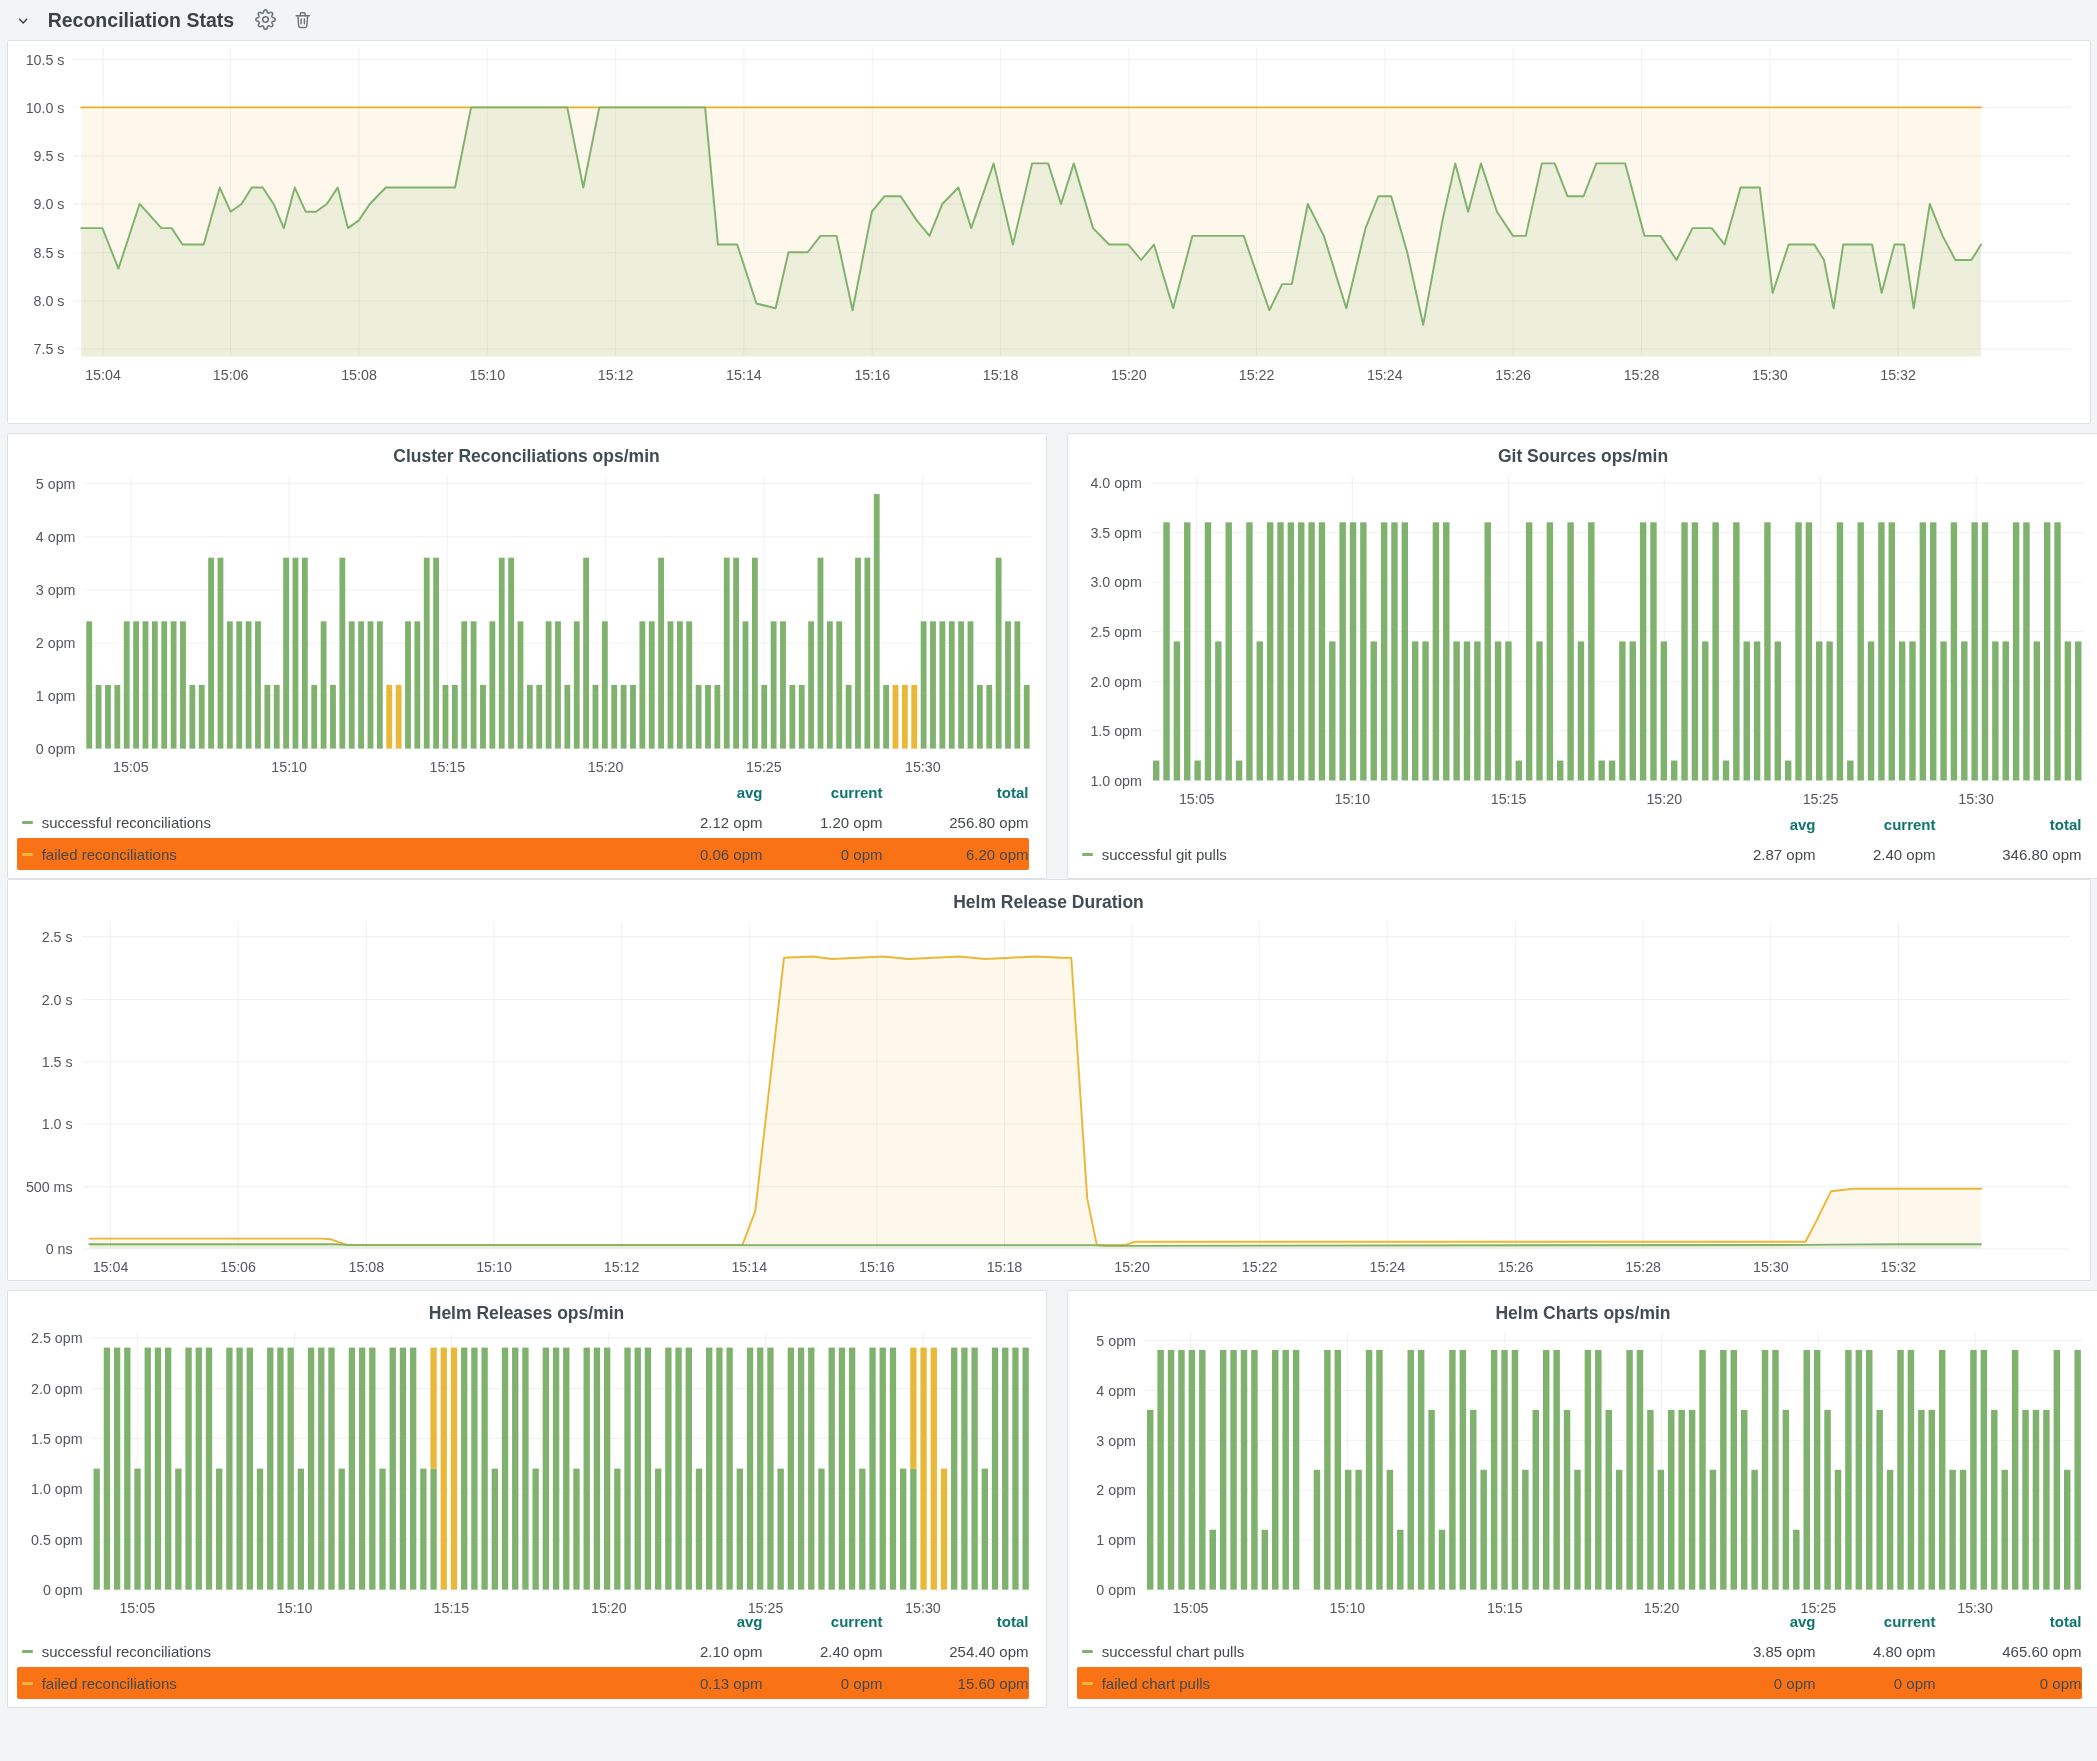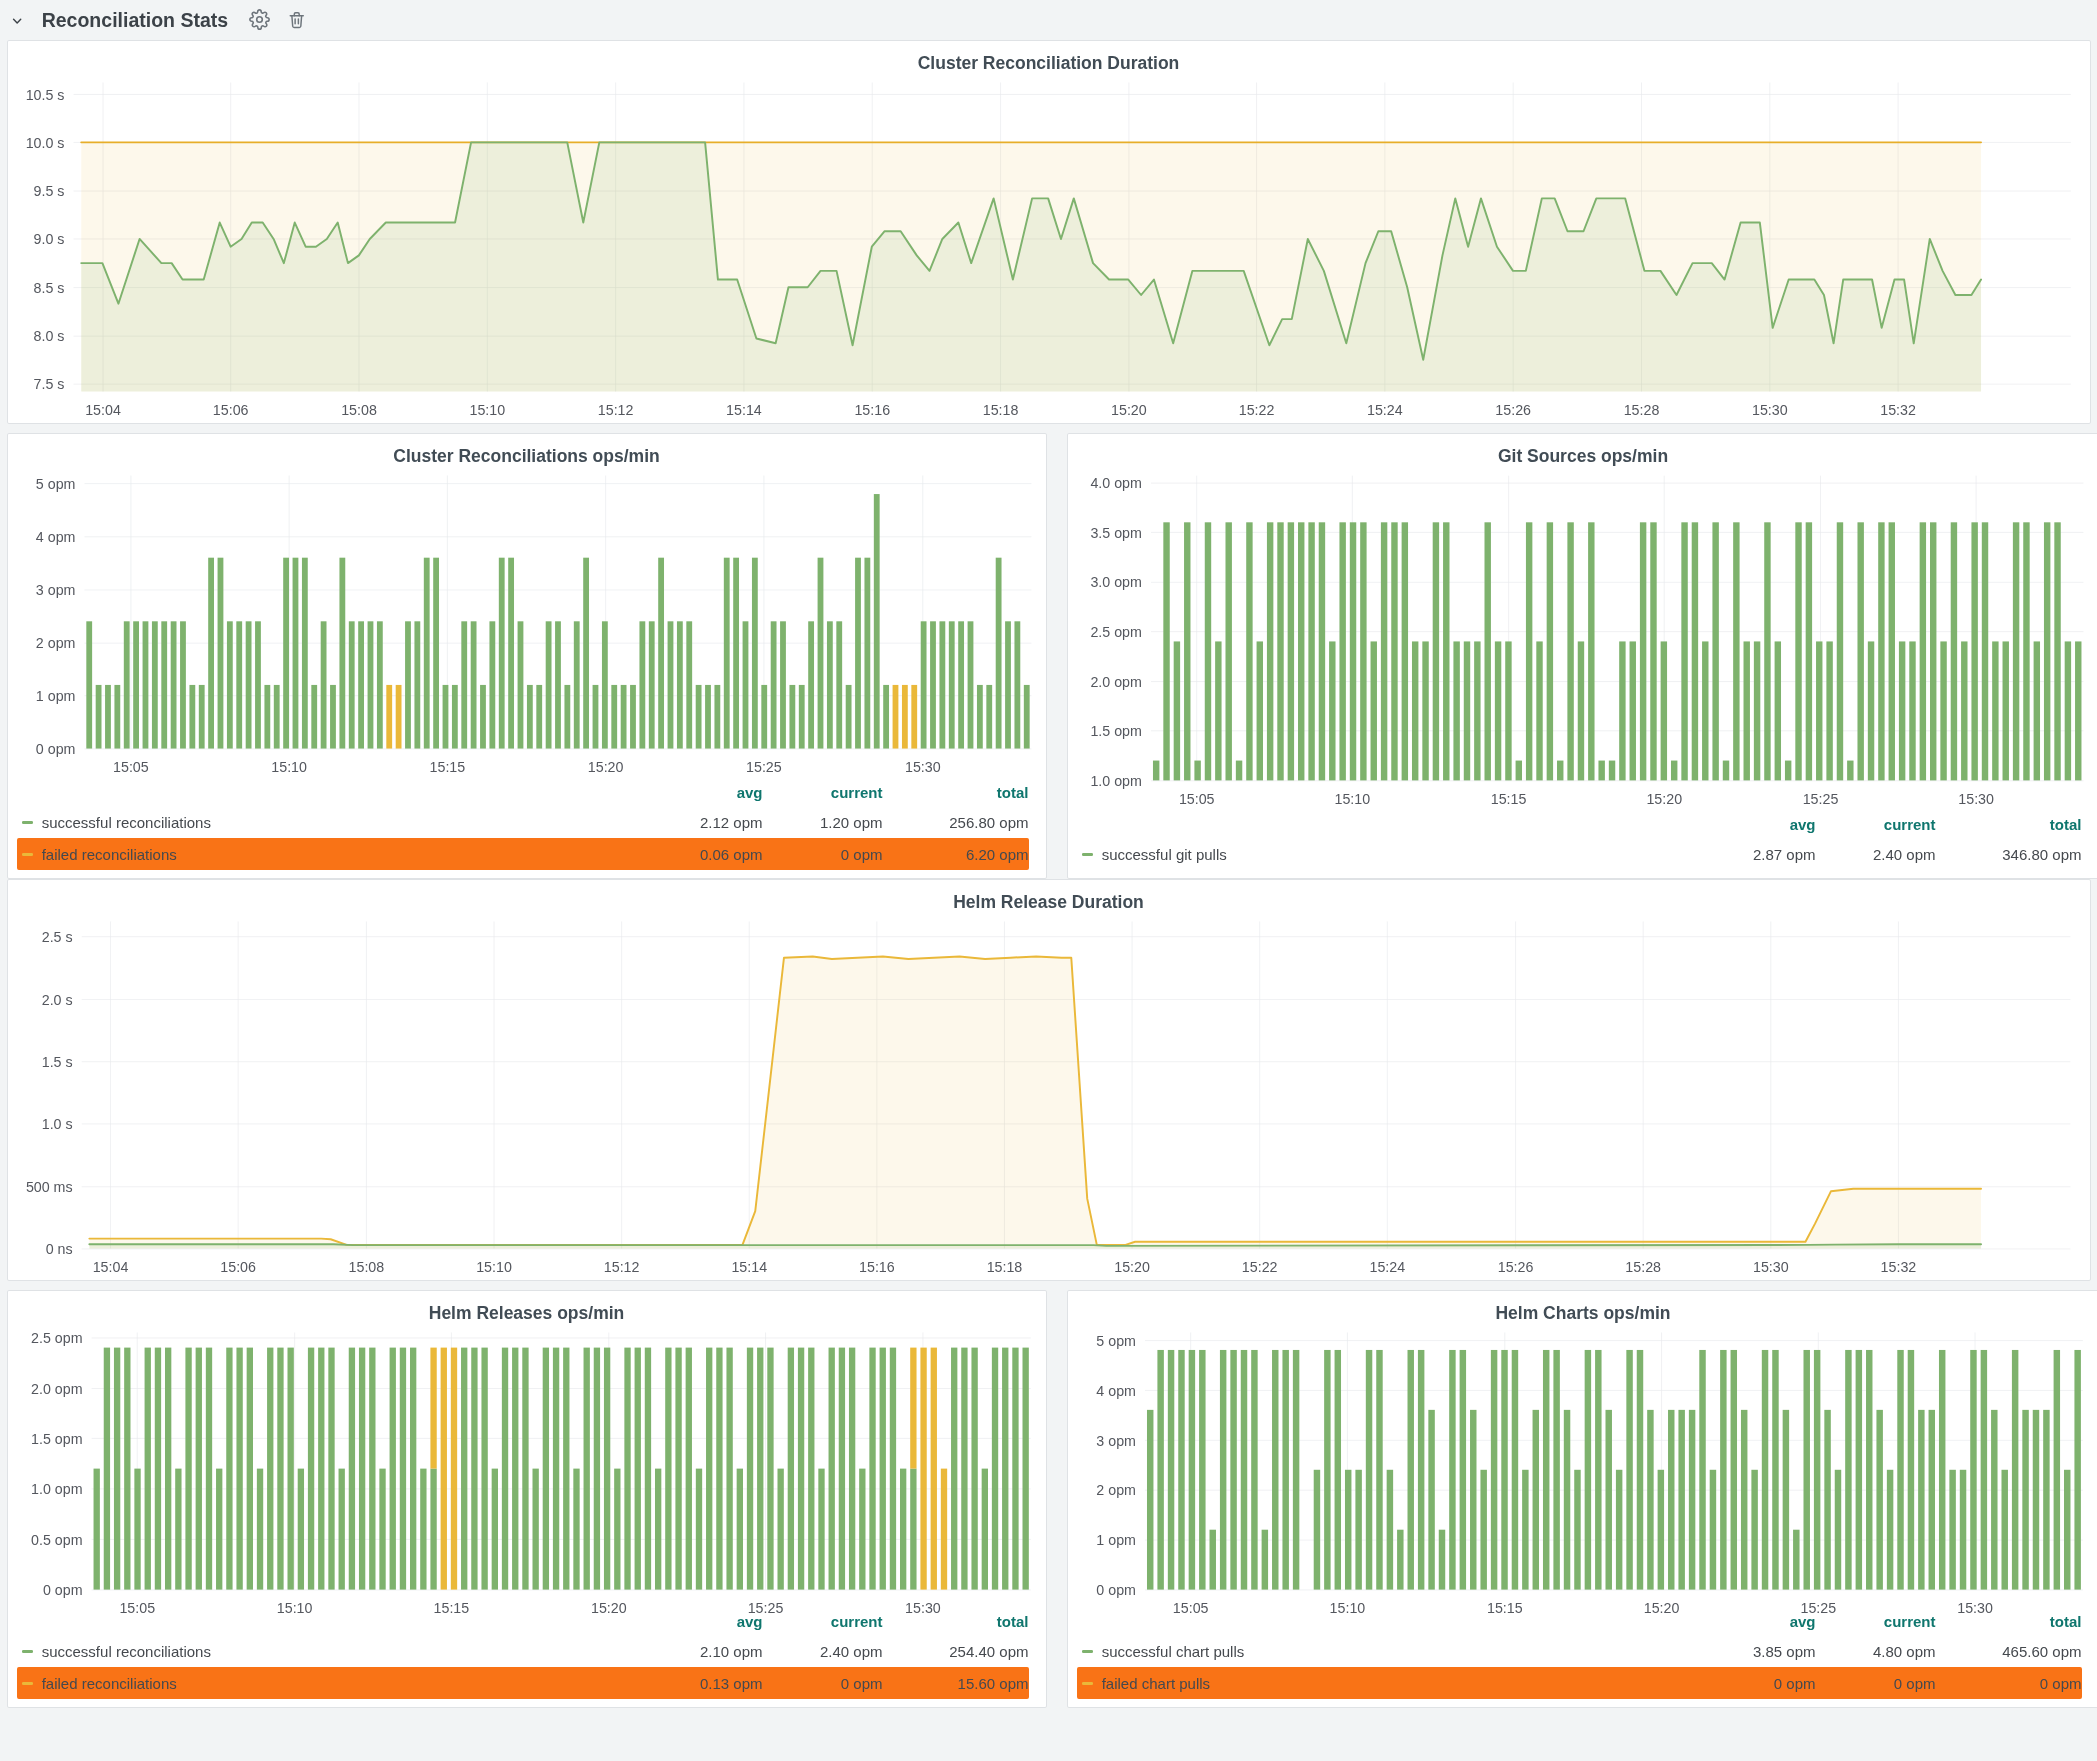--- a/index.html
+++ b/index.html
@@ -1,18 +1,18 @@
 <!DOCTYPE html>
 <html style="font-size:10.4px"><head>
 <meta charset="utf-8">
 <style>
   html,body{margin:0;padding:0;background:#f2f4f5;width:2097px;height:1761px;overflow:hidden;
     font-family:"Liberation Sans", sans-serif;-webkit-font-smoothing:antialiased;}
   .page{display:flex;flex-direction:column;width:2097px;height:1761px;}
-  .sec{display:flex;align-items:center;gap:17px;padding:6.5px 0 5.2px 10.4px;height:28.5px;flex:0 0 auto;}
+  .sec{display:flex;align-items:center;gap:17px;padding:6.5px 0 5.2px 10.4px;height:28.5px;flex:0 0 auto;margin-left:6px;}
   .sec .chev{display:flex;align-items:center;}
   .sec h2{font-size:19.5px;margin:0 3.9px 0 0;color:#3c4248;font-weight:700;}
   .icon-btn{background:none;border:none;padding:0;cursor:pointer;display:flex;align-items:center;}
   .row{display:flex;gap:20px;margin:0 6.5px;flex:0 0 auto;}
   .panel{background:#ffffff;border:0.6px solid #dfe2e5;border-radius:1.9px;display:flex;flex-direction:column;box-sizing:border-box;}
   .ptitle{text-align:center;font-weight:700;font-size:17.5px;color:#414c55;padding:11.7px 0 2.6px;flex:0 0 auto;}
   .chart-canvas{flex:1 1 auto;min-height:0;position:relative;}
   .chart-canvas svg{display:block;}
   svg text{font-family:"Liberation Sans", sans-serif;font-size:22px;fill:#54575e;}
   .h-top{height:384px;margin:0 6.5px;}
@@ -59,21 +59,20 @@
             <path d="M9 7V5a1.5 1.5 0 0 1 1.5-1.5h3A1.5 1.5 0 0 1 15 5v2"></path>
           <path d="M6 7l1 13a1.8 1.8 0 0 0 1.8 1.5h6.4A1.8 1.8 0 0 0 17 20l1-13"></path>
           <path d="M10 11v6"></path>
             <path d="M14 11v6"></path>
         </svg>
       </span>
     </button>
   </div>
 
   <div class="panel h-top">
-    <div class="ptitle">Cluster Reconciliation Duration</div>
     <div class="chart-canvas">
         <svg width="2083" height="348" viewBox="0 0 3212 537">
           <line x1="145.5" x2="145.5" y1="10" y2="487" stroke="#e7e9ec" stroke-width="1"></line>
           <text x="145.5" y="523" text-anchor="middle">15:04</text>
           <line x1="342.5" x2="342.5" y1="10" y2="487" stroke="#e7e9ec" stroke-width="1"></line>
           <text x="342.5" y="523" text-anchor="middle">15:06</text>
           <line x1="540.5" x2="540.5" y1="10" y2="487" stroke="#e7e9ec" stroke-width="1"></line>
           <text x="540.5" y="523" text-anchor="middle">15:08</text>
           <line x1="738.5" x2="738.5" y1="10" y2="487" stroke="#e7e9ec" stroke-width="1"></line>
           <text x="738.5" y="523" text-anchor="middle">15:10</text>

